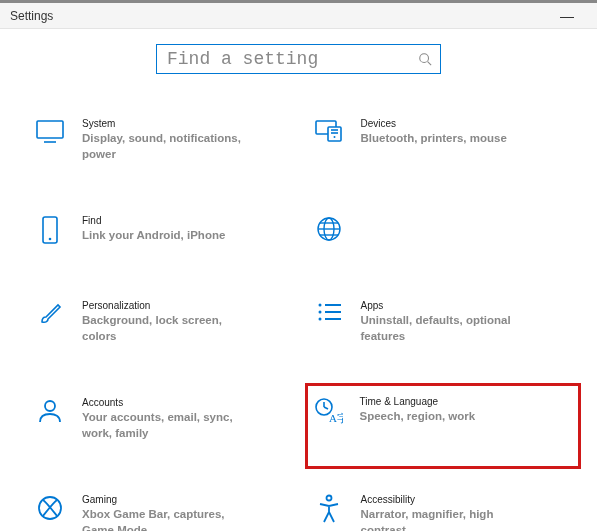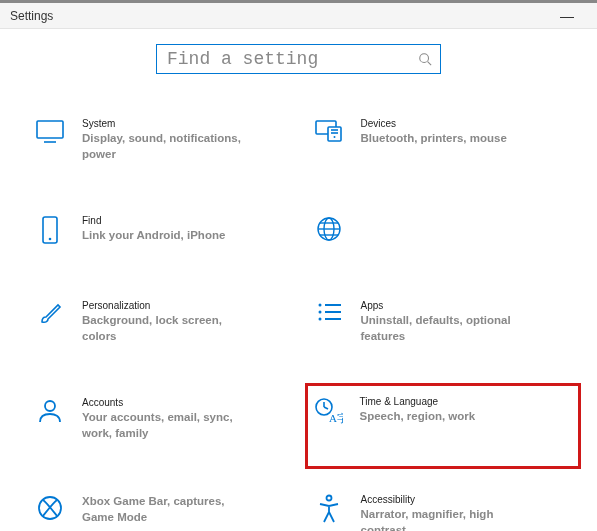--- a/index.html
+++ b/index.html
@@ -250,20 +250,21 @@
 
     <div class="tile">
       <div class="icon">
         <svg width="28" height="28" viewBox="0 0 28 28" fill="none" stroke="#0078d4" stroke-width="1.8">
           <circle cx="14" cy="14" r="11"></circle>
           <path d="M7 6 C11 9 17 17 21 22"></path>
           <path d="M21 6 C17 9 11 17 7 22"></path>
         </svg>
       </div>
       <div class="text">
+        <div class="title">Gaming</div>
         <div class="desc">Xbox Game Bar, captures, Game Mode</div>
       </div>
     </div>
 
     <div class="tile">
       <div class="icon">
         <svg width="26" height="30" viewBox="0 0 26 30" fill="none" stroke="#0078d4" stroke-width="1.8">
           <circle cx="13" cy="4" r="2.5"></circle>
           <path d="M4 10 L13 12 L22 10 M13 12 L13 18 M13 18 L8 28 M13 18 L18 28"></path>
         </svg>

